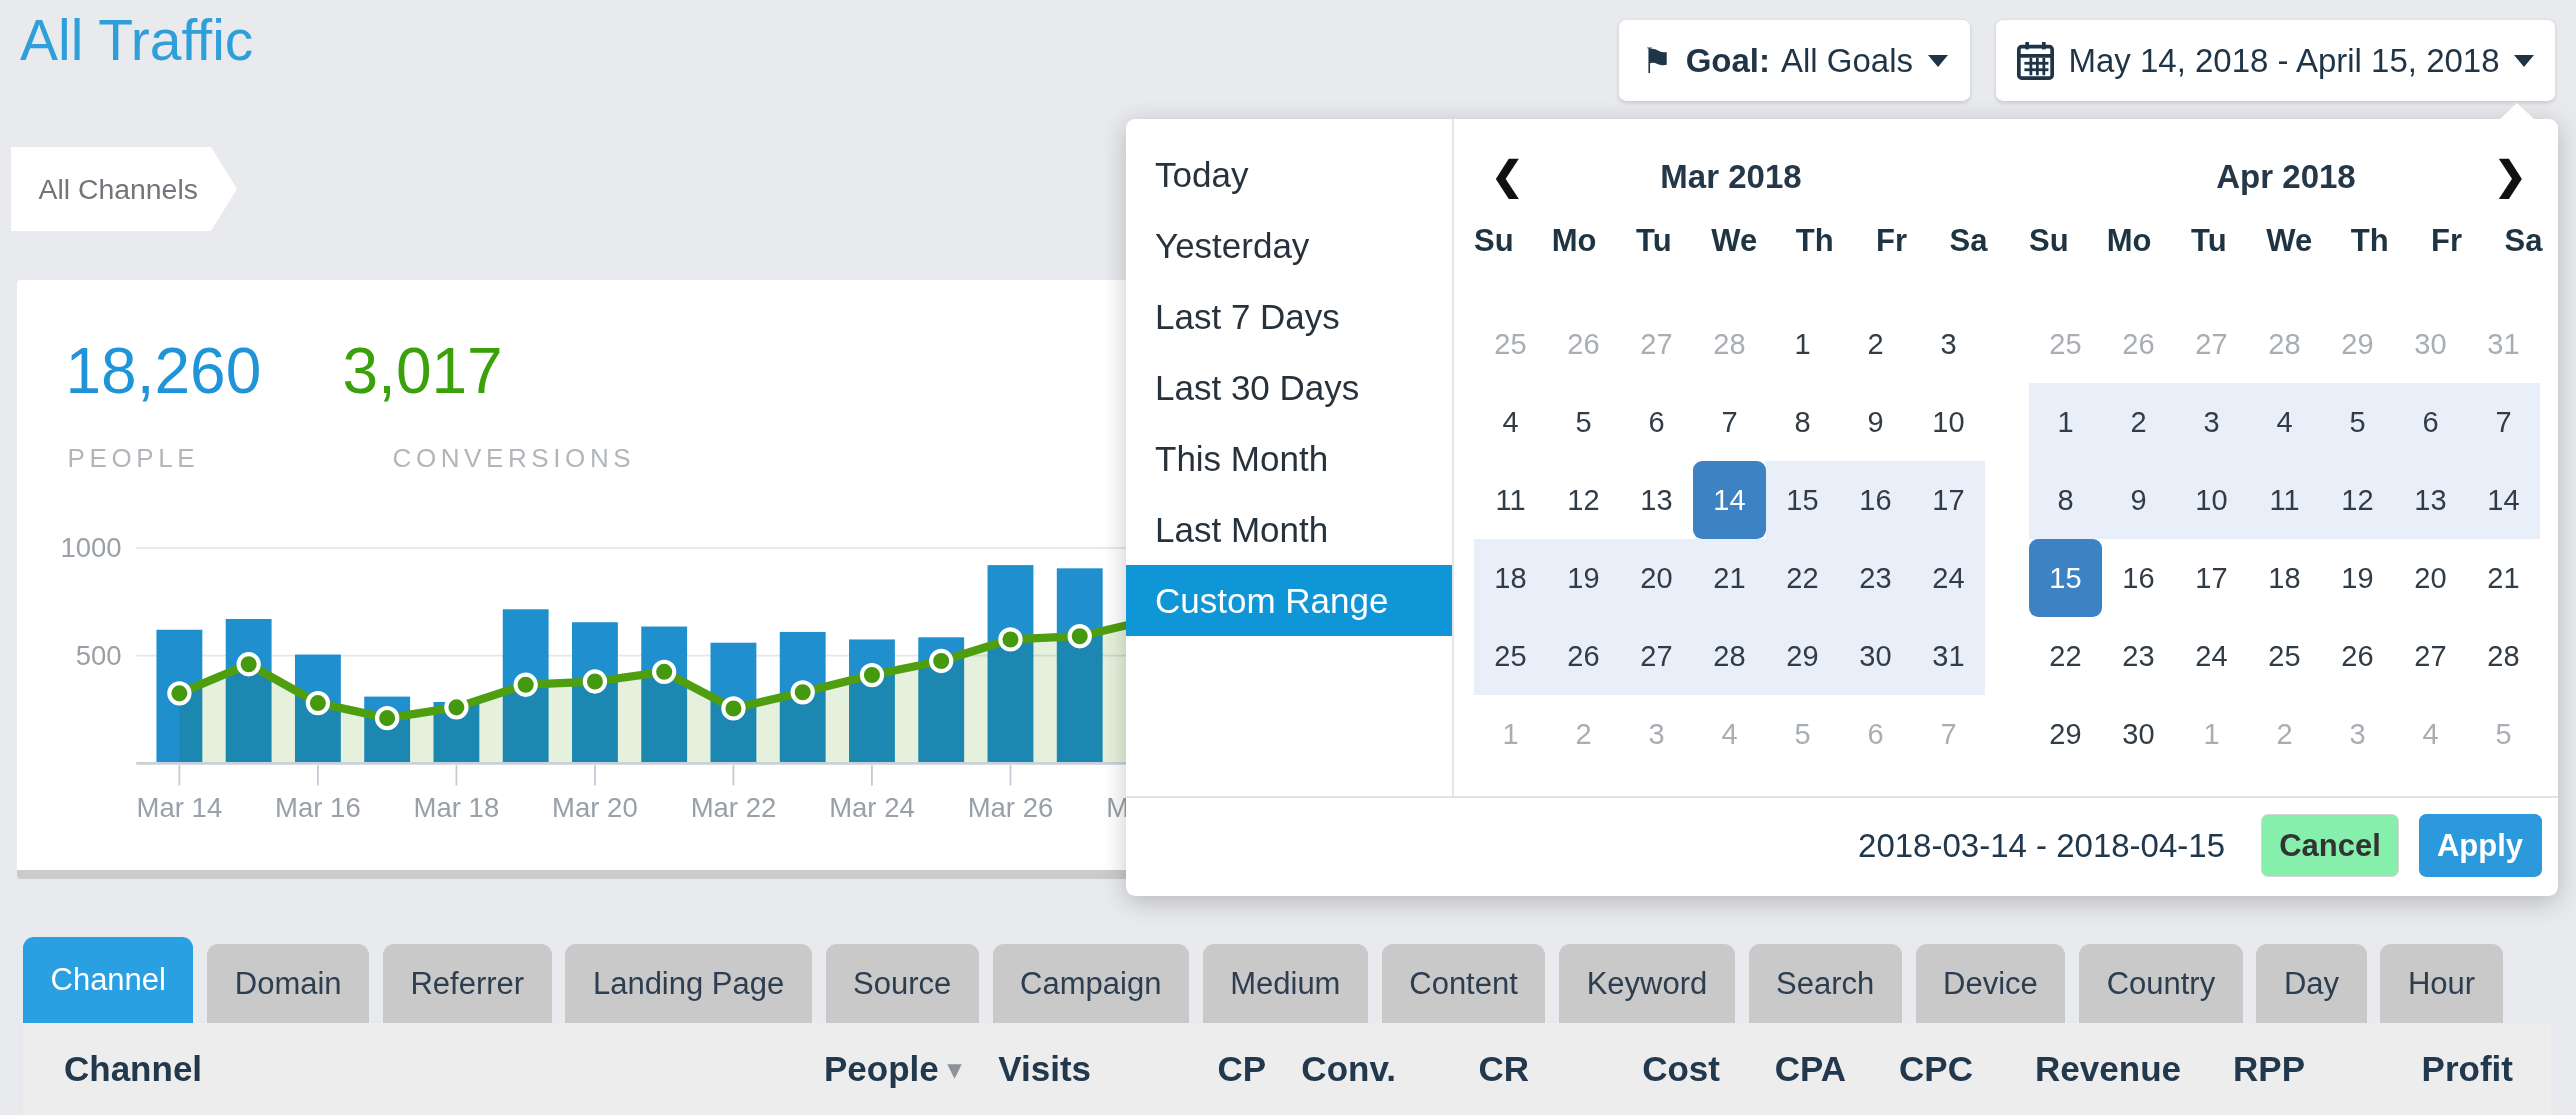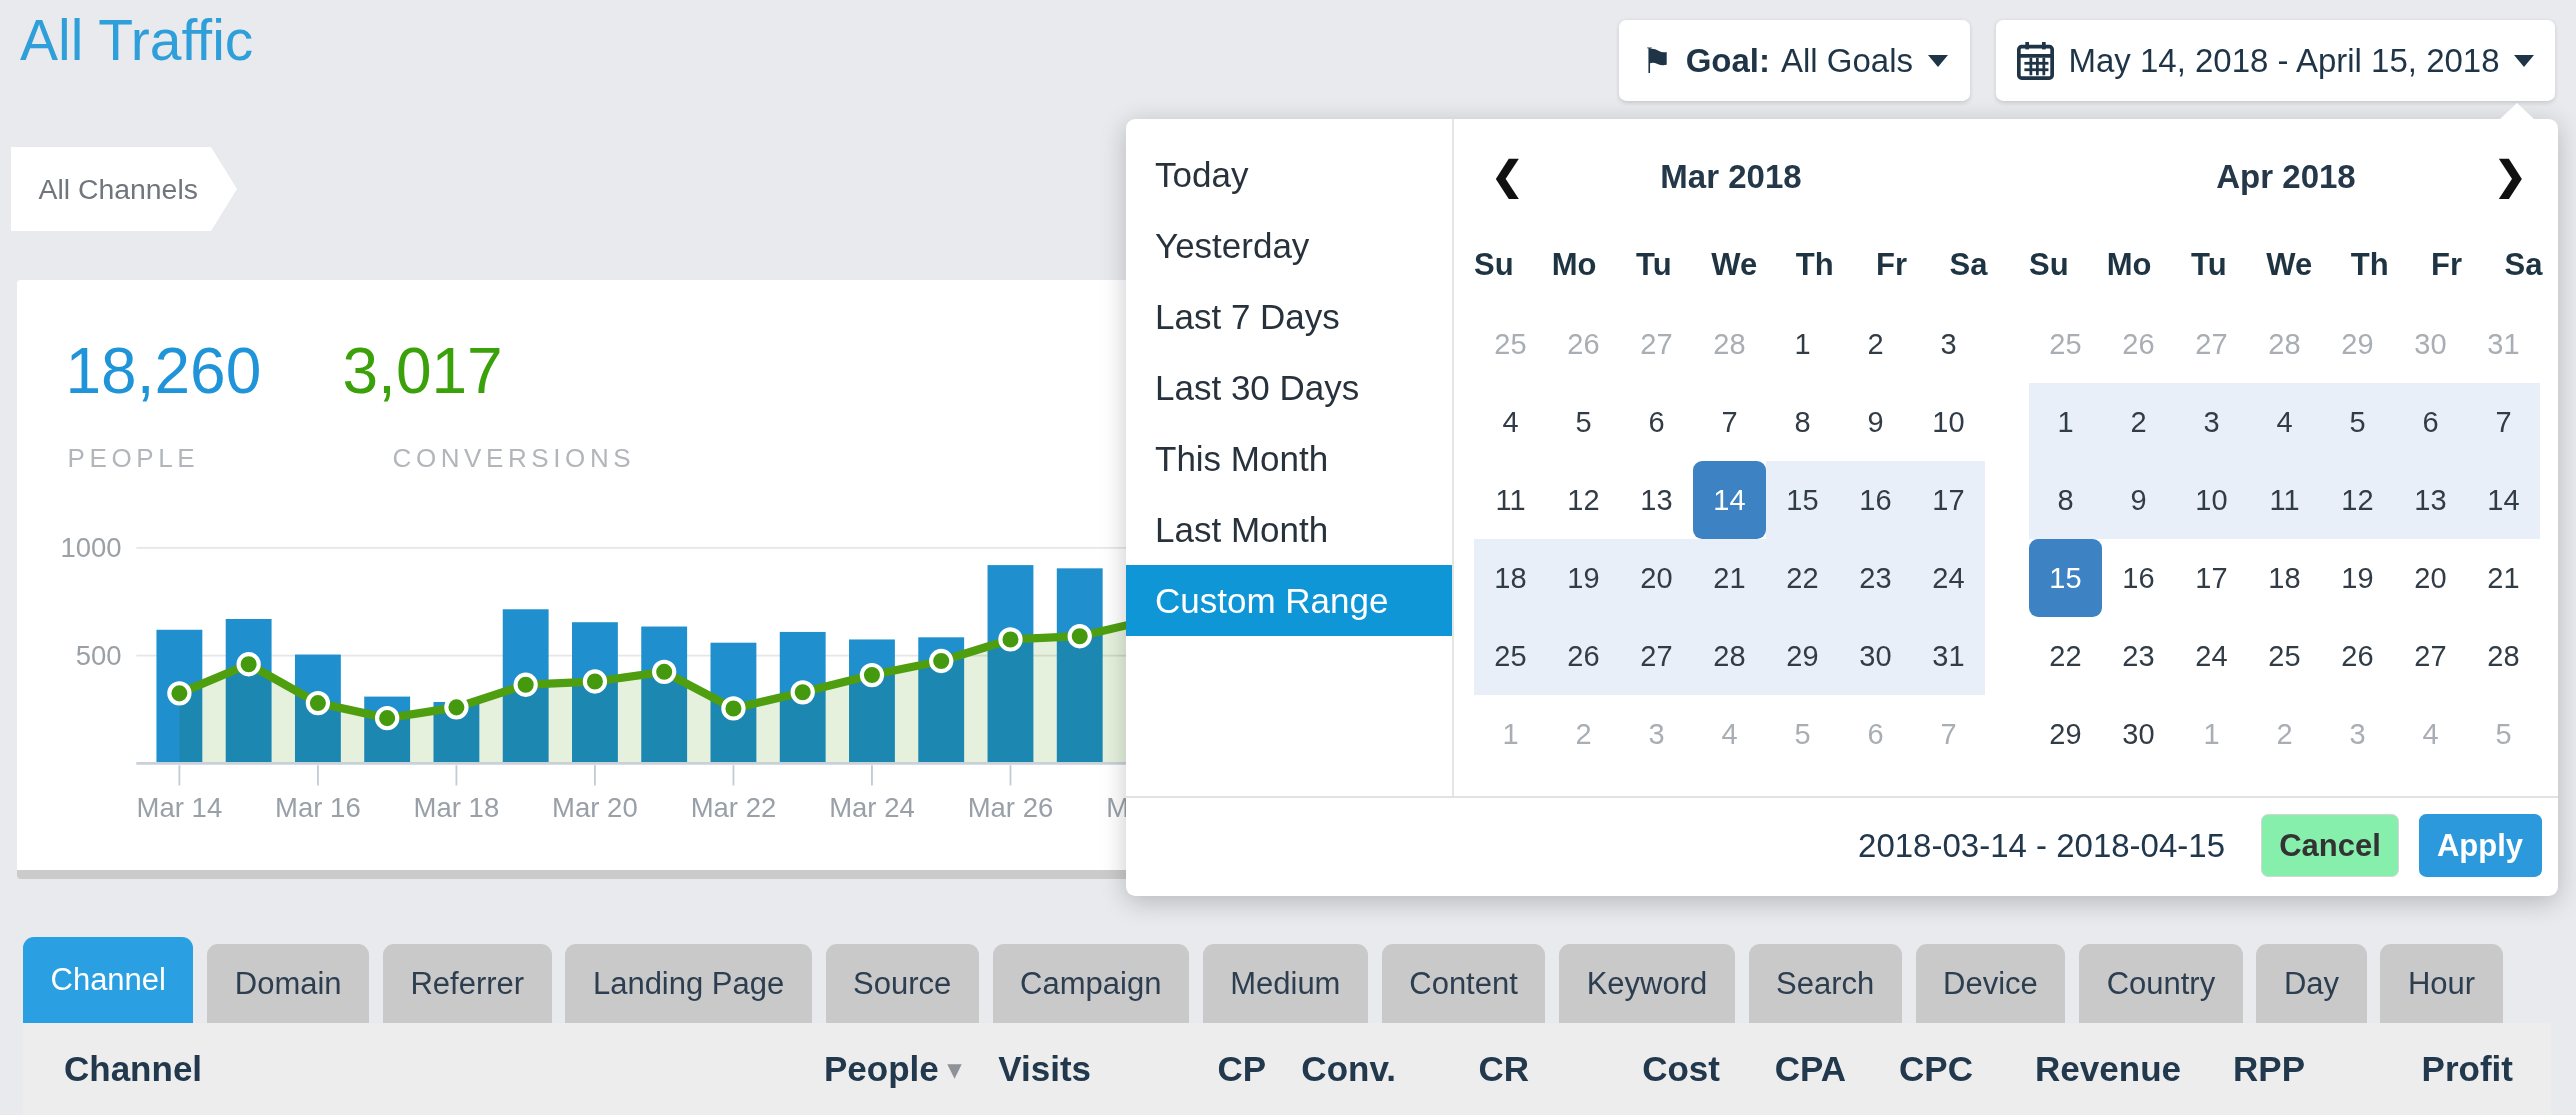--- a/index.html
+++ b/index.html
@@ -47,21 +47,21 @@
   .vdiv{position:absolute;left:326px;top:0;width:1.8px;height:677px;background:#e5e5e5;}
   .hdiv{position:absolute;left:0;top:677px;width:100%;height:1.8px;background:#e2e2e2;}
 
   .cal{position:absolute;top:0;width:514px;}
   .cal-march{left:348px;}
   .cal-april{left:903px;}
   .cal-title{position:absolute;top:39px;left:0;width:514px;text-align:center;font-size:33px;font-weight:bold;color:#24384a;}
   .chev{position:absolute;top:35px;font-size:39px;font-weight:bold;color:#111;cursor:pointer;line-height:44px;}
   .chev-l{left:365px;}
   .chev-r{left:1368px;}
-  .wdrow{position:absolute;top:128px;left:0;width:514px;display:flex;gap:38px;}
+  .wdrow{position:absolute;top:104px;left:0;width:514px;display:flex;gap:38px;}
   .wd{width:73px;text-align:center;font-size:31px;font-weight:bold;color:#1f3442;}
   .wrow{position:absolute;left:0;width:514px;display:flex;}
   .day{width:73px;height:78px;display:flex;align-items:center;justify-content:center;
        font-size:29px;color:#323c46;cursor:pointer;}
   .day.muted{color:#a8aeb4;}
   .day.range{background:#e8eff8;}
   .day.sel{background:#3d82c2;color:#fff;border-radius:9.2px;}
 
   .range-text{position:absolute;right:333px;top:695px;height:63px;display:flex;align-items:center;
        font-size:33px;color:#21374c;}

